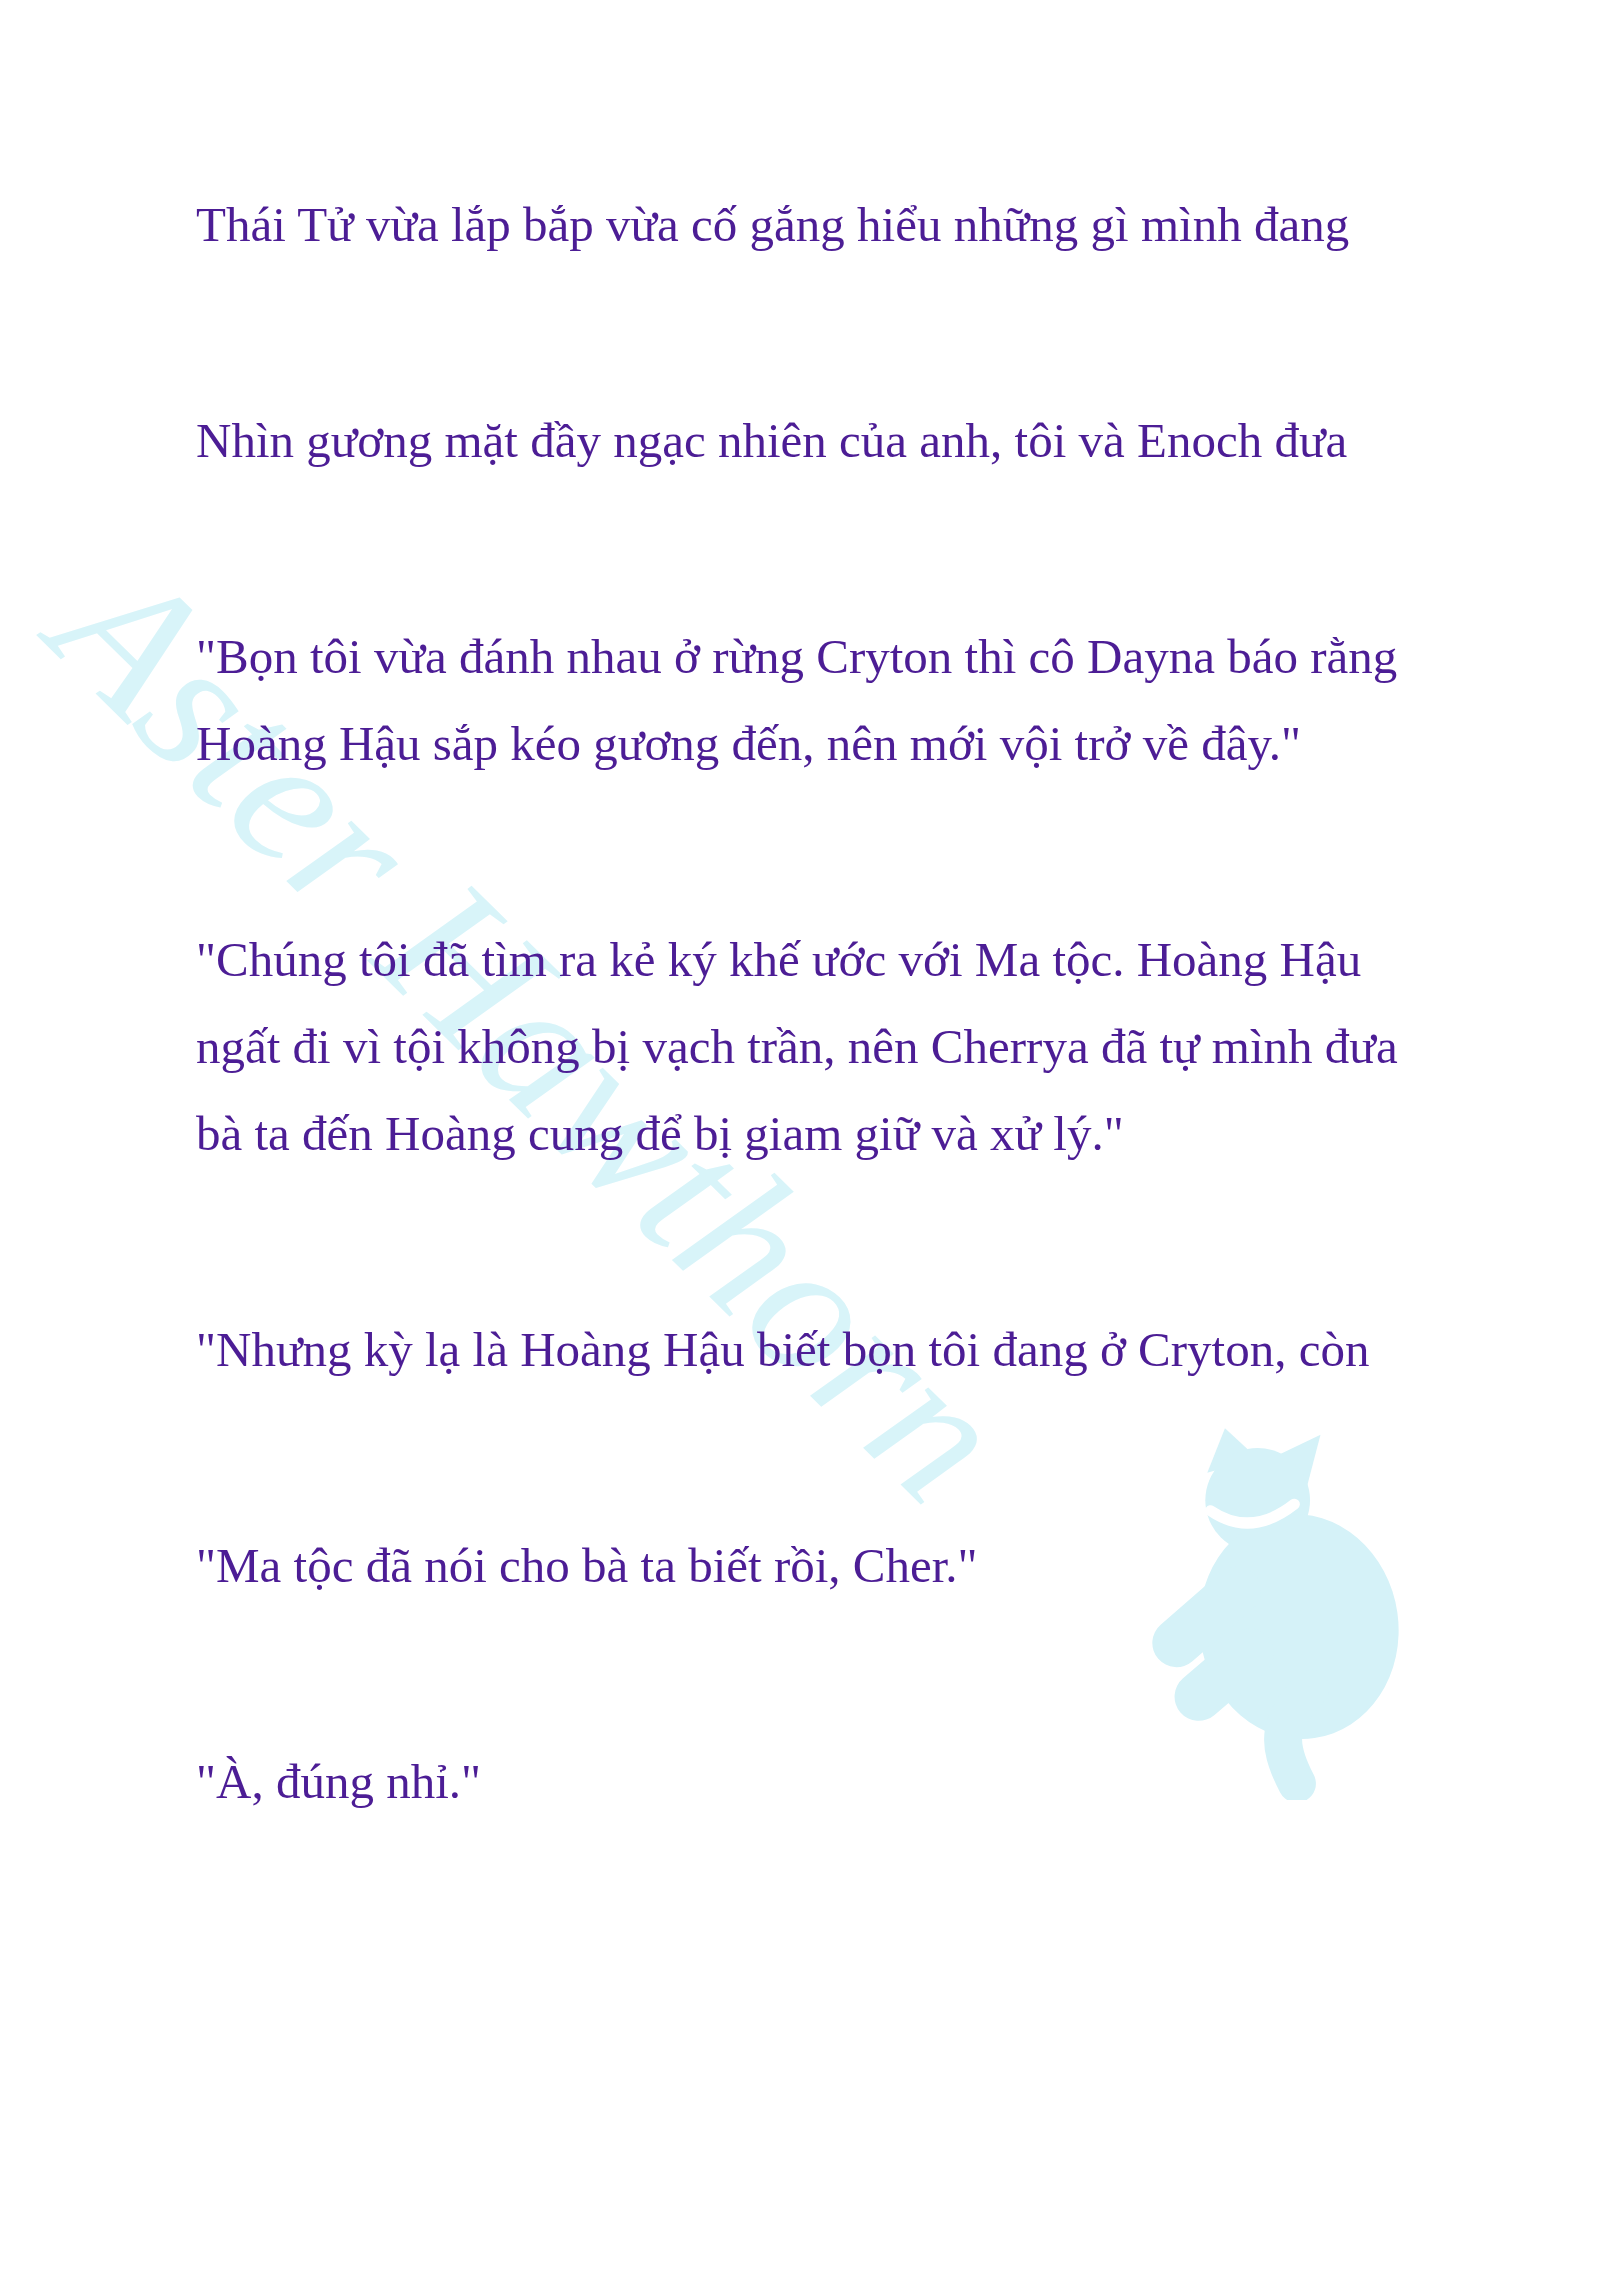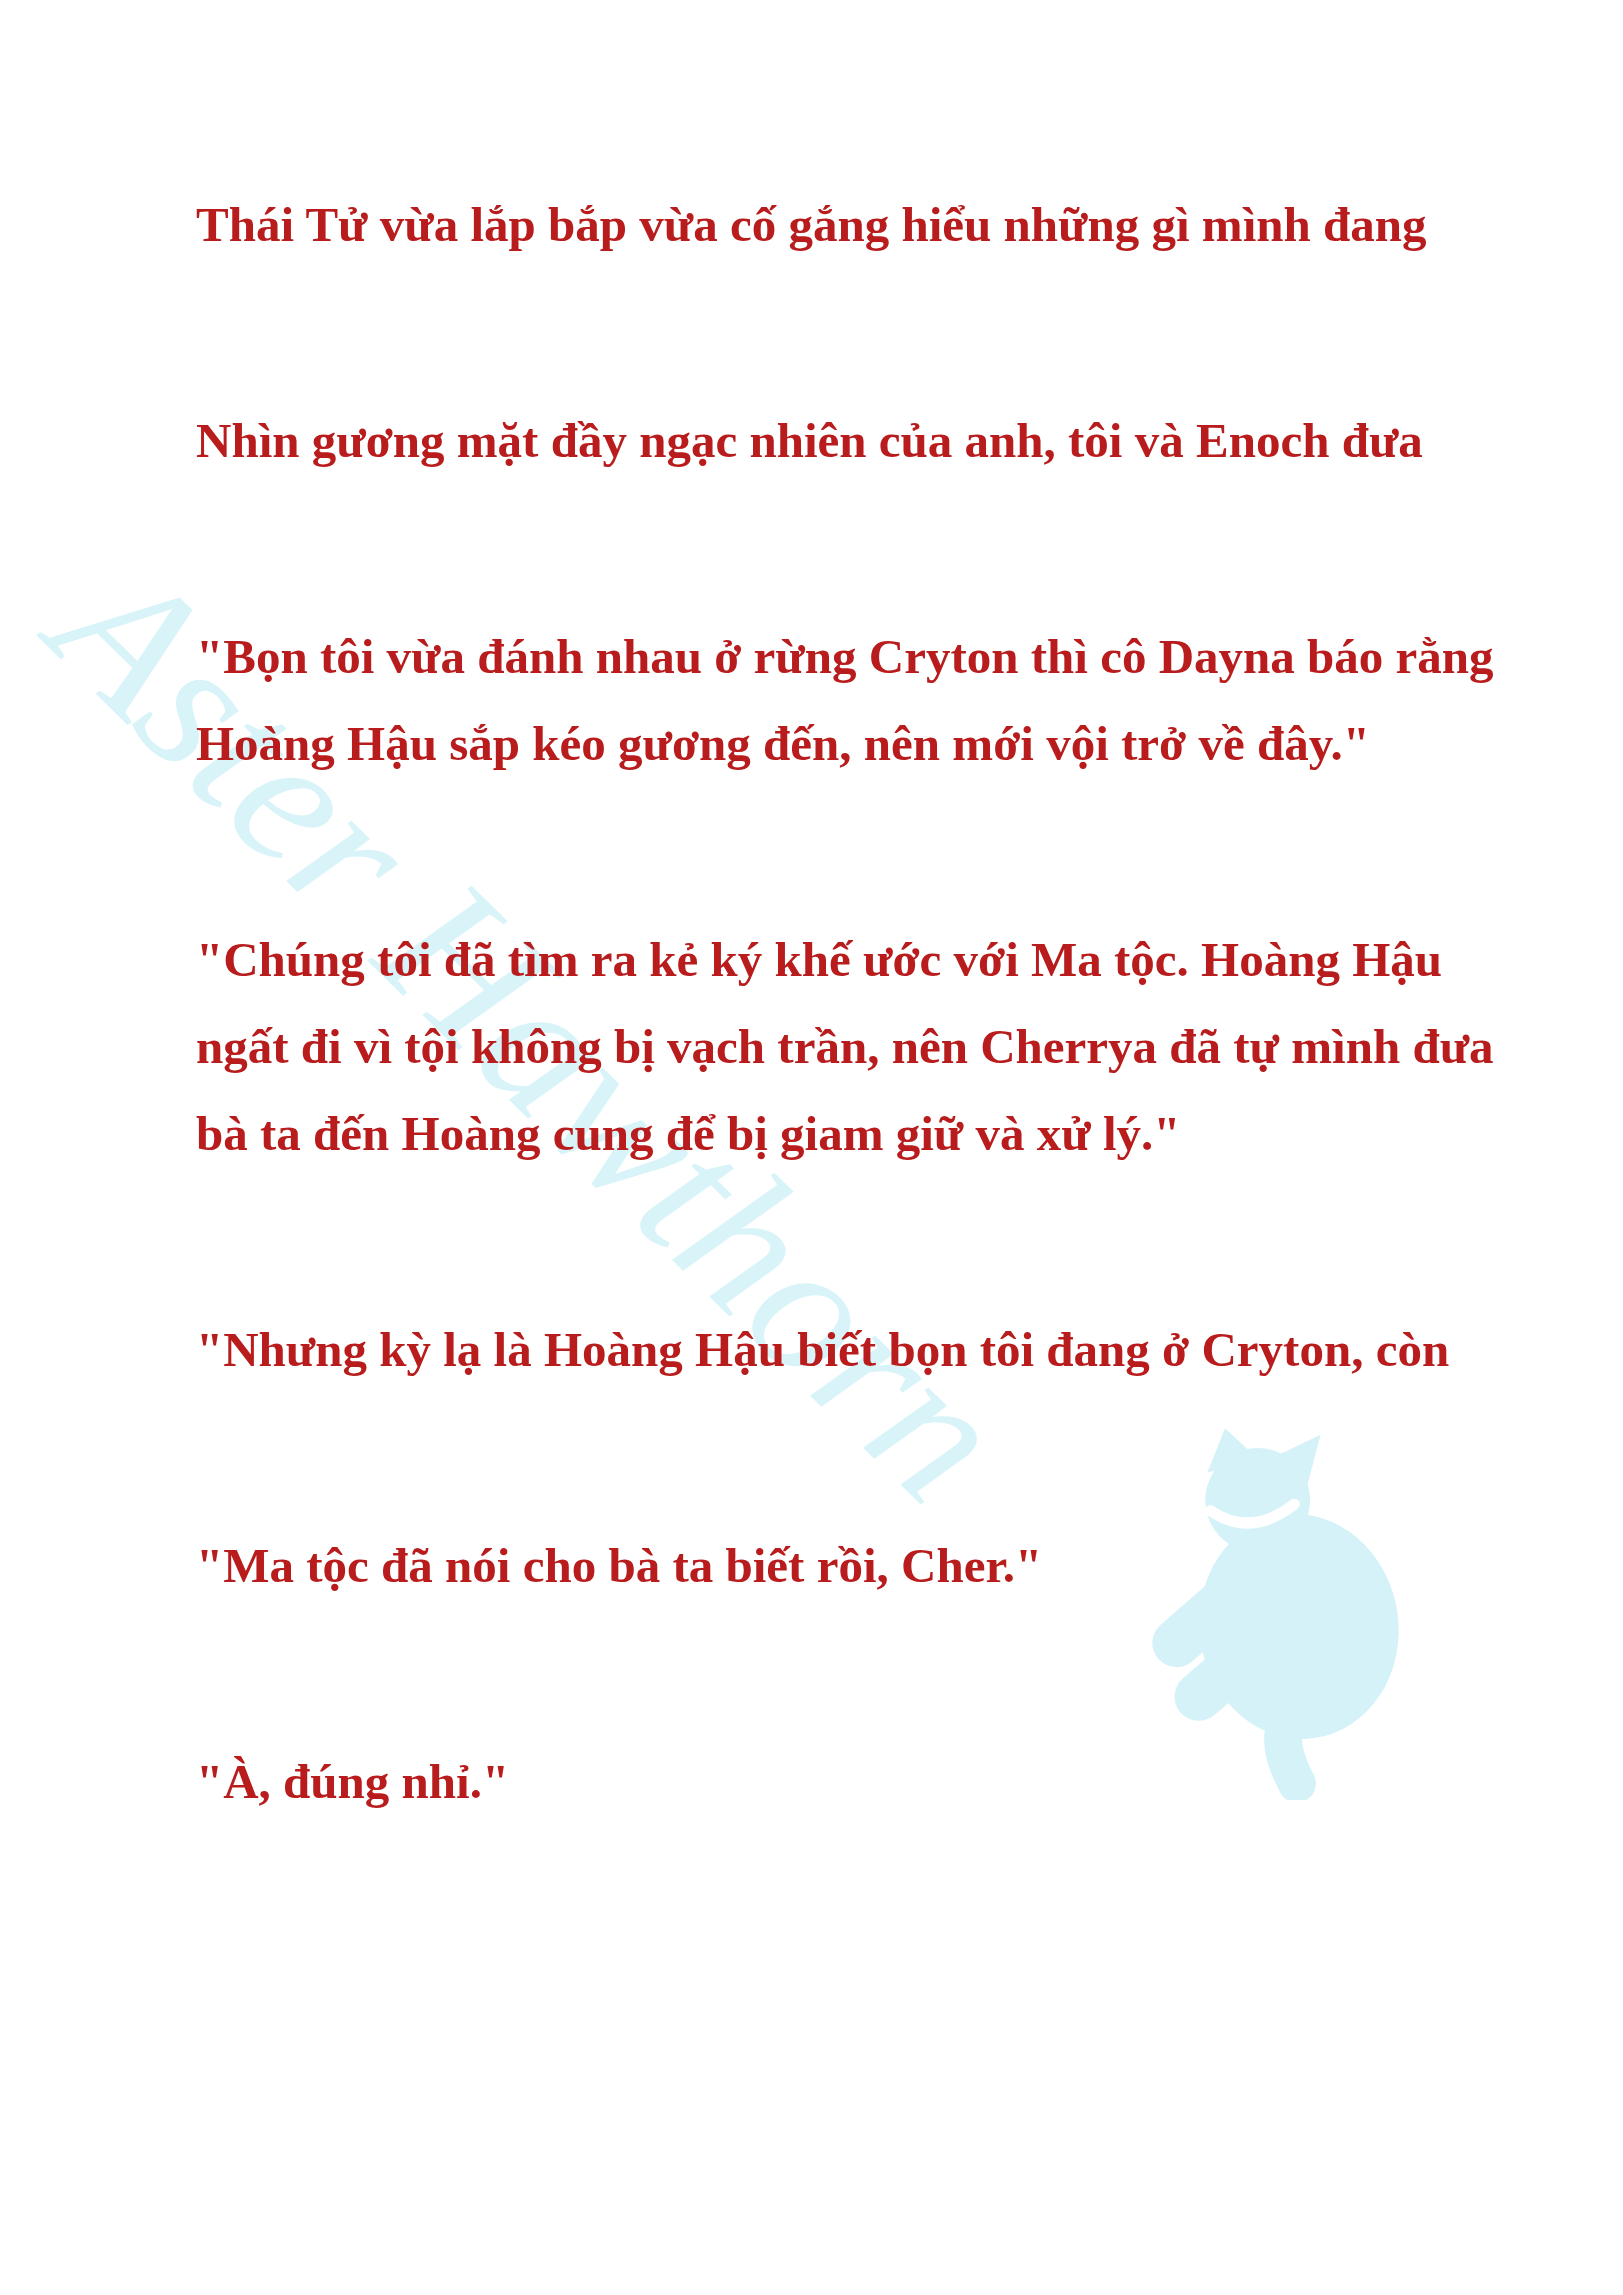--- a/index.html
+++ b/index.html
@@ -37,24 +37,23 @@
     top: 1427px;
     z-index: 0;
   }
   
   .text-content {
     position: absolute;
     left: 196px;
     top: 181px;
     width: 1407px;
     z-index: 1;
-    color: #b91c1c;
+    color: #4c1d95;
     font-size: 49px;
     line-height: 87px;
-    font-weight: bold;
   }
   .paragraph {
     margin: 0 0 129px 0;
   }
   .text-line {
     white-space: nowrap;
   }
 </style>
 </head>
 <body>

